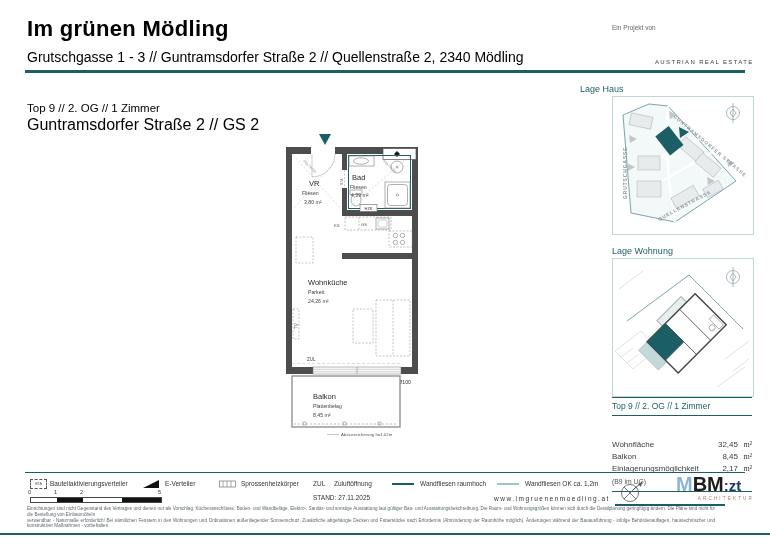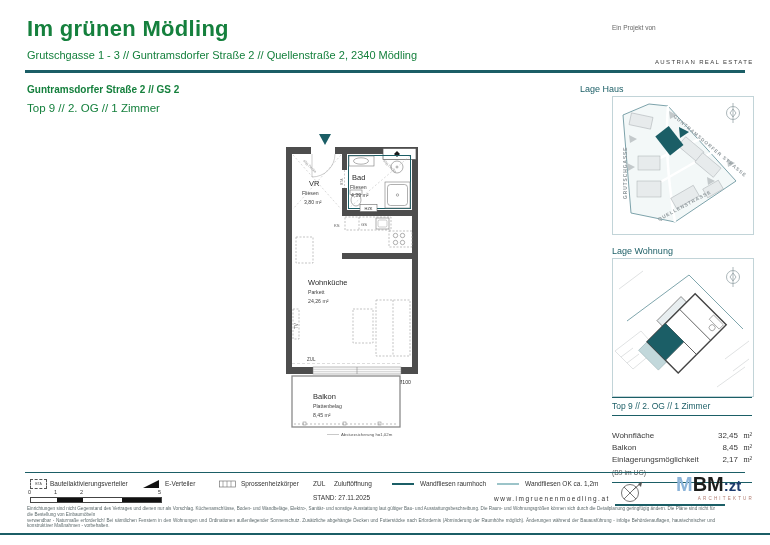--- a/index.html
+++ b/index.html
@@ -1,23 +1,23 @@
 <!DOCTYPE html>
 <html><head>
 <meta charset="utf-8">
 <style>
   html,body{margin:0;padding:0;background:#fff;}
   .page{position:relative;width:770px;height:545px;background:#fff;overflow:hidden;
         font-family:"Liberation Sans",sans-serif;color:#222;}
   .abs{position:absolute;}
-  .teal{color:#15803d;}
+  .teal{color:#000000;}
   .rule{background:#1b5e66;}
   .h-title{font-size:22px;font-weight:bold;letter-spacing:.3px;}
-  .h-sub{font-size:11px;}
-  .uh1{font-size:10px;font-weight:bold;}
+  .h-sub{font-size:14px;}
+  .uh1{font-size:16px;font-weight:normal;margin-top:32px;}
   .uh2{font-size:11.5px;}
   .maptitle{font-size:9px;color:#1b5e66;}
   .mapbox{border:1px solid #c2d4d8;background:#fff;}
   .tbl{width:140px;font-size:8px;color:#3a3a3a;}
   .tbl .hr{height:1px;background:#1b5e66;}
   .tbl .ttl{color:#1b5e66;font-size:8.5px;padding:3px 0 4px 0;}
   .row{display:flex;line-height:12px;}
   .row .lbl{flex:1;}
   .row .val{}
   .row .unit{width:14px;text-align:right;font-family:Liberation Serif, serif;}
@@ -241,21 +241,21 @@
           <line y1="-10" y2="10"></line>
           <polygon points="0,-4 3,0 0,4 -3,0"></polygon>
       </g>
     </svg>
   </div>
 
   <div class="abs tbl" style="left:612px;top:397px;">
     <div class="hr"></div>
     <div class="ttl">Top 9 // 2. OG // 1 Zimmer</div>
     <div class="hr"></div>
-    <div style="margin-top:14px;">
+    <div style="margin-top:23px;">
       <div class="row">
         <span class="lbl">Wohnfläche</span>
         <span class="val">32,45</span>
         <span class="unit">m²</span>
       </div>
       <div class="row">
         <span class="lbl">Balkon</span>
         <span class="val">8,45</span>
         <span class="unit">m²</span>
       </div>

